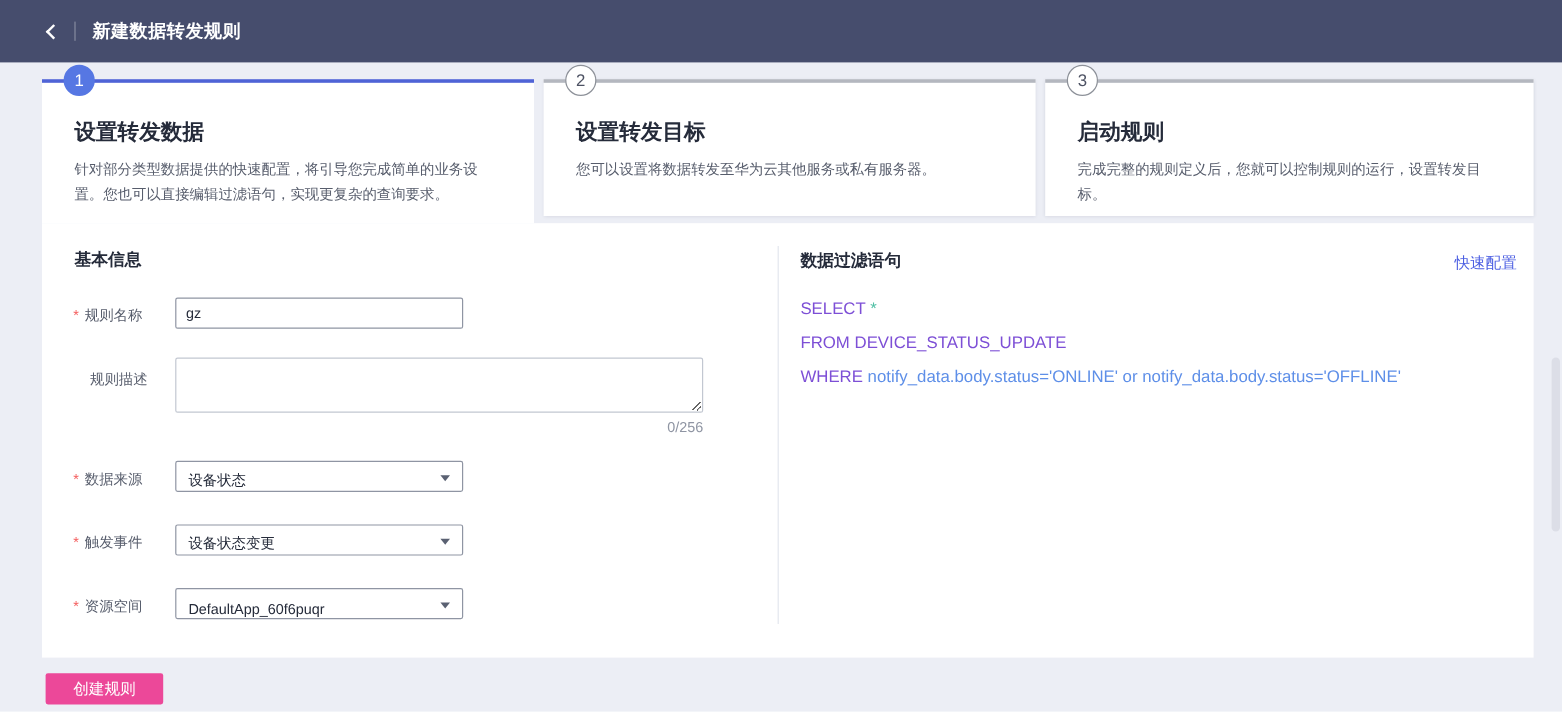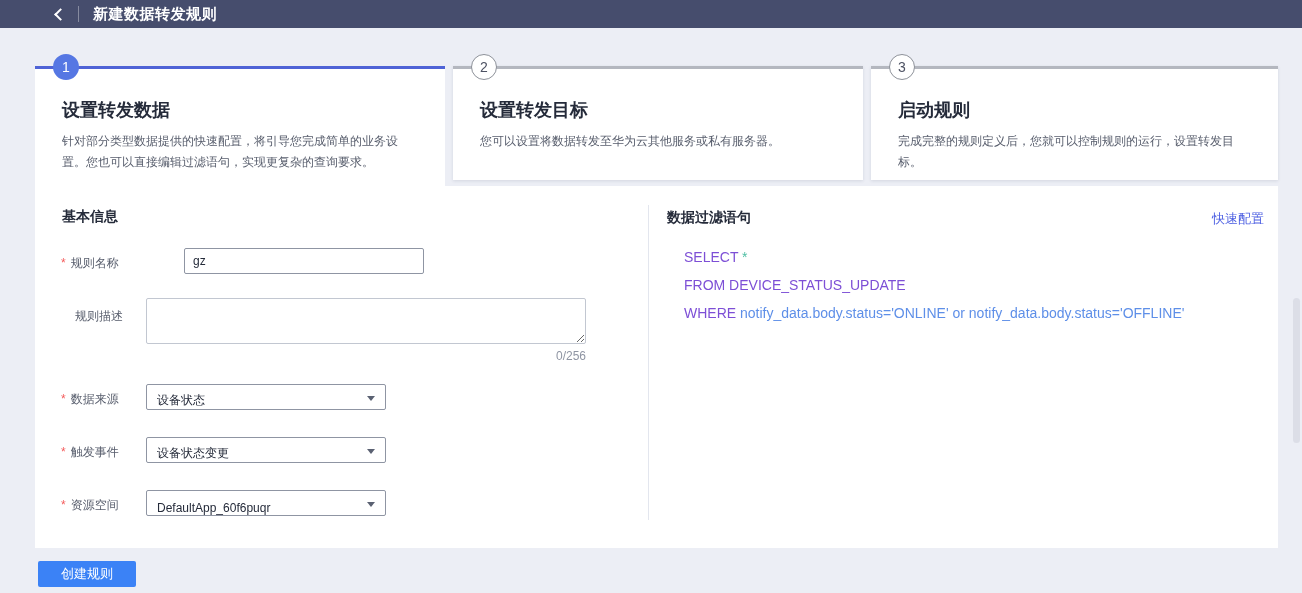--- a/index.html
+++ b/index.html
@@ -6,22 +6,22 @@
   html,body { width:1302px; height:593px; }
   body {
     font-family:"Liberation Sans","DejaVu Sans",sans-serif;
     background:#eceef5;
     position:relative;
     overflow:hidden;
     color:#252b3a;
   }
   
   .app-bar {
-    position:absolute; left:0; top:0; width:1302px; height:28px;
-    background:#464d6d; display:flex; align-items:center;padding-left:16px;
+    position:absolute; left:0; top:0; width:1302px; height:52px;
+    background:#464d6d; display:flex; align-items:center;
   }
   .back-btn {
     width:34px; height:36px; margin-left:26px; cursor:pointer;
     display:flex; align-items:center; justify-content:center;
   }
   .back-chevron {
     width:9px; height:9px; border-left:2px solid #ffffff; border-bottom:2px solid #ffffff;
     transform:rotate(45deg); margin-left:3px;
   }
   .bar-divider { width:1px; height:16px; background:rgba(255,255,255,.35); margin:0 14px 0 2px; }
@@ -83,30 +83,30 @@
   .caret-down {
     position:absolute; right:10px; top:11px; width:0; height:0;
     border-left:4px solid transparent; border-right:4px solid transparent;
     border-top:5px solid #5a6172;
   }
 
   
   .v-divider { position:absolute; left:613px; top:19px; width:1px; height:315px; background:#e3e6ee; }
   .sql-title { position:absolute; left:632px; top:23px; font-size:14px; font-weight:bold; color:#252b3a; }
   .quick-link { position:absolute; right:14px; top:24px; font-size:13px; color:#4c5fe2; cursor:pointer; text-decoration:none; }
-  .sql-line { position:absolute; left:632px; font-size:14px;margin-left:17px; }
+  .sql-line { position:absolute; left:632px; font-size:14px; }
   .kw   { color:#7d4fd6; }
   .star { color:#4fbfa4; }
   .tbl  { color:#7d4fd6; }
   .cond { color:#5e8fe8; }
 
   
   .create-btn {
     position:absolute; left:38px; top:561px; width:98px; height:26px;
-    background:#3b82f6; border:none; border-radius:2px; color:#ffffff;
+    background:#ec4899; border:none; border-radius:2px; color:#ffffff;
     font-size:13px; cursor:pointer;
     font-family:"Liberation Sans","DejaVu Sans",sans-serif;
   }
 
   
   .scroll-thumb {
     position:absolute; right:2px; top:298px; width:7px; height:145px;
     background:#dcdee7; border-radius:4px;
   }
 </style>
@@ -142,21 +142,21 @@
   <div class="step-desc">完成完整的规则定义后，您就可以控制规则的运行，设置转发目标。</div>
 </div>
 
 <div class="main-panel">
 
   <div class="section-title">基本信息</div>
 
   <div class="f-label" style="left:26px; top:69px;">
     <span class="req-mark">*</span><span>规则名称</span>
   </div>
-  <input class="txt-input" style="top: 62px; margin-left: 38px;" type="text" value="gz">
+  <input class="txt-input" style="top: 62px;" type="text" value="gz">
 
   <div class="f-label" style="left:40px; top:122px;">规则描述</div>
   <textarea class="txt-area" style=""></textarea>
   <div class="char-counter">0/256</div>
 
   <div class="f-label" style="left:26px; top:205px;">
     <span class="req-mark">*</span><span>数据来源</span>
   </div>
   <div class="select-box" style="top:198px;">
     <span>设备状态</span>

